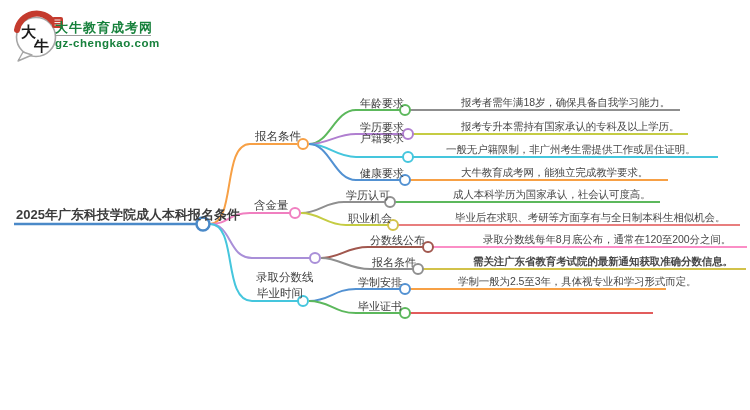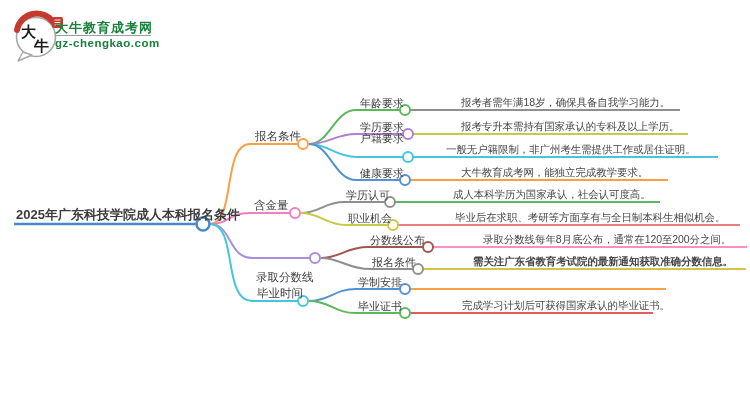--- a/index.html
+++ b/index.html
@@ -112,15 +112,15 @@
   <div class="abs sub-label" style="left:358px;top:299px;">毕业证书</div>
 
   <div class="abs leaf-text" style="left:461px;top:96px;">报考者需年满18岁，确保具备自我学习能力。</div>
   <div class="abs leaf-text" style="left:461px;top:120px;">报考专升本需持有国家承认的专科及以上学历。</div>
   <div class="abs leaf-text" style="left:446px;top:143px;">一般无户籍限制，非广州考生需提供工作或居住证明。</div>
   <div class="abs leaf-text" style="left:461px;top:166px;">大牛教育成考网，能独立完成教学要求。</div>
   <div class="abs leaf-text" style="left:453px;top:188px;">成人本科学历为国家承认，社会认可度高。</div>
   <div class="abs leaf-text" style="left:455px;top:211px;">毕业后在求职、考研等方面享有与全日制本科生相似机会。</div>
   <div class="abs leaf-text" style="left:483px;top:233px;">录取分数线每年8月底公布，通常在120至200分之间。</div>
   <div class="abs leaf-text" style="left:473px;top:255px;font-weight:bold;">需关注广东省教育考试院的最新通知获取准确分数信息。</div>
-  <div class="abs leaf-text" style="left:462px;top:299px;">完成学习计划后可获得国家承认的毕业证书。</div>
+  <div class="abs leaf-text" style="left:458px;top:275px;">学制一般为2.5至3年，具体视专业和学习形式而定。</div>
 
 </div>
 
 </body></html>

